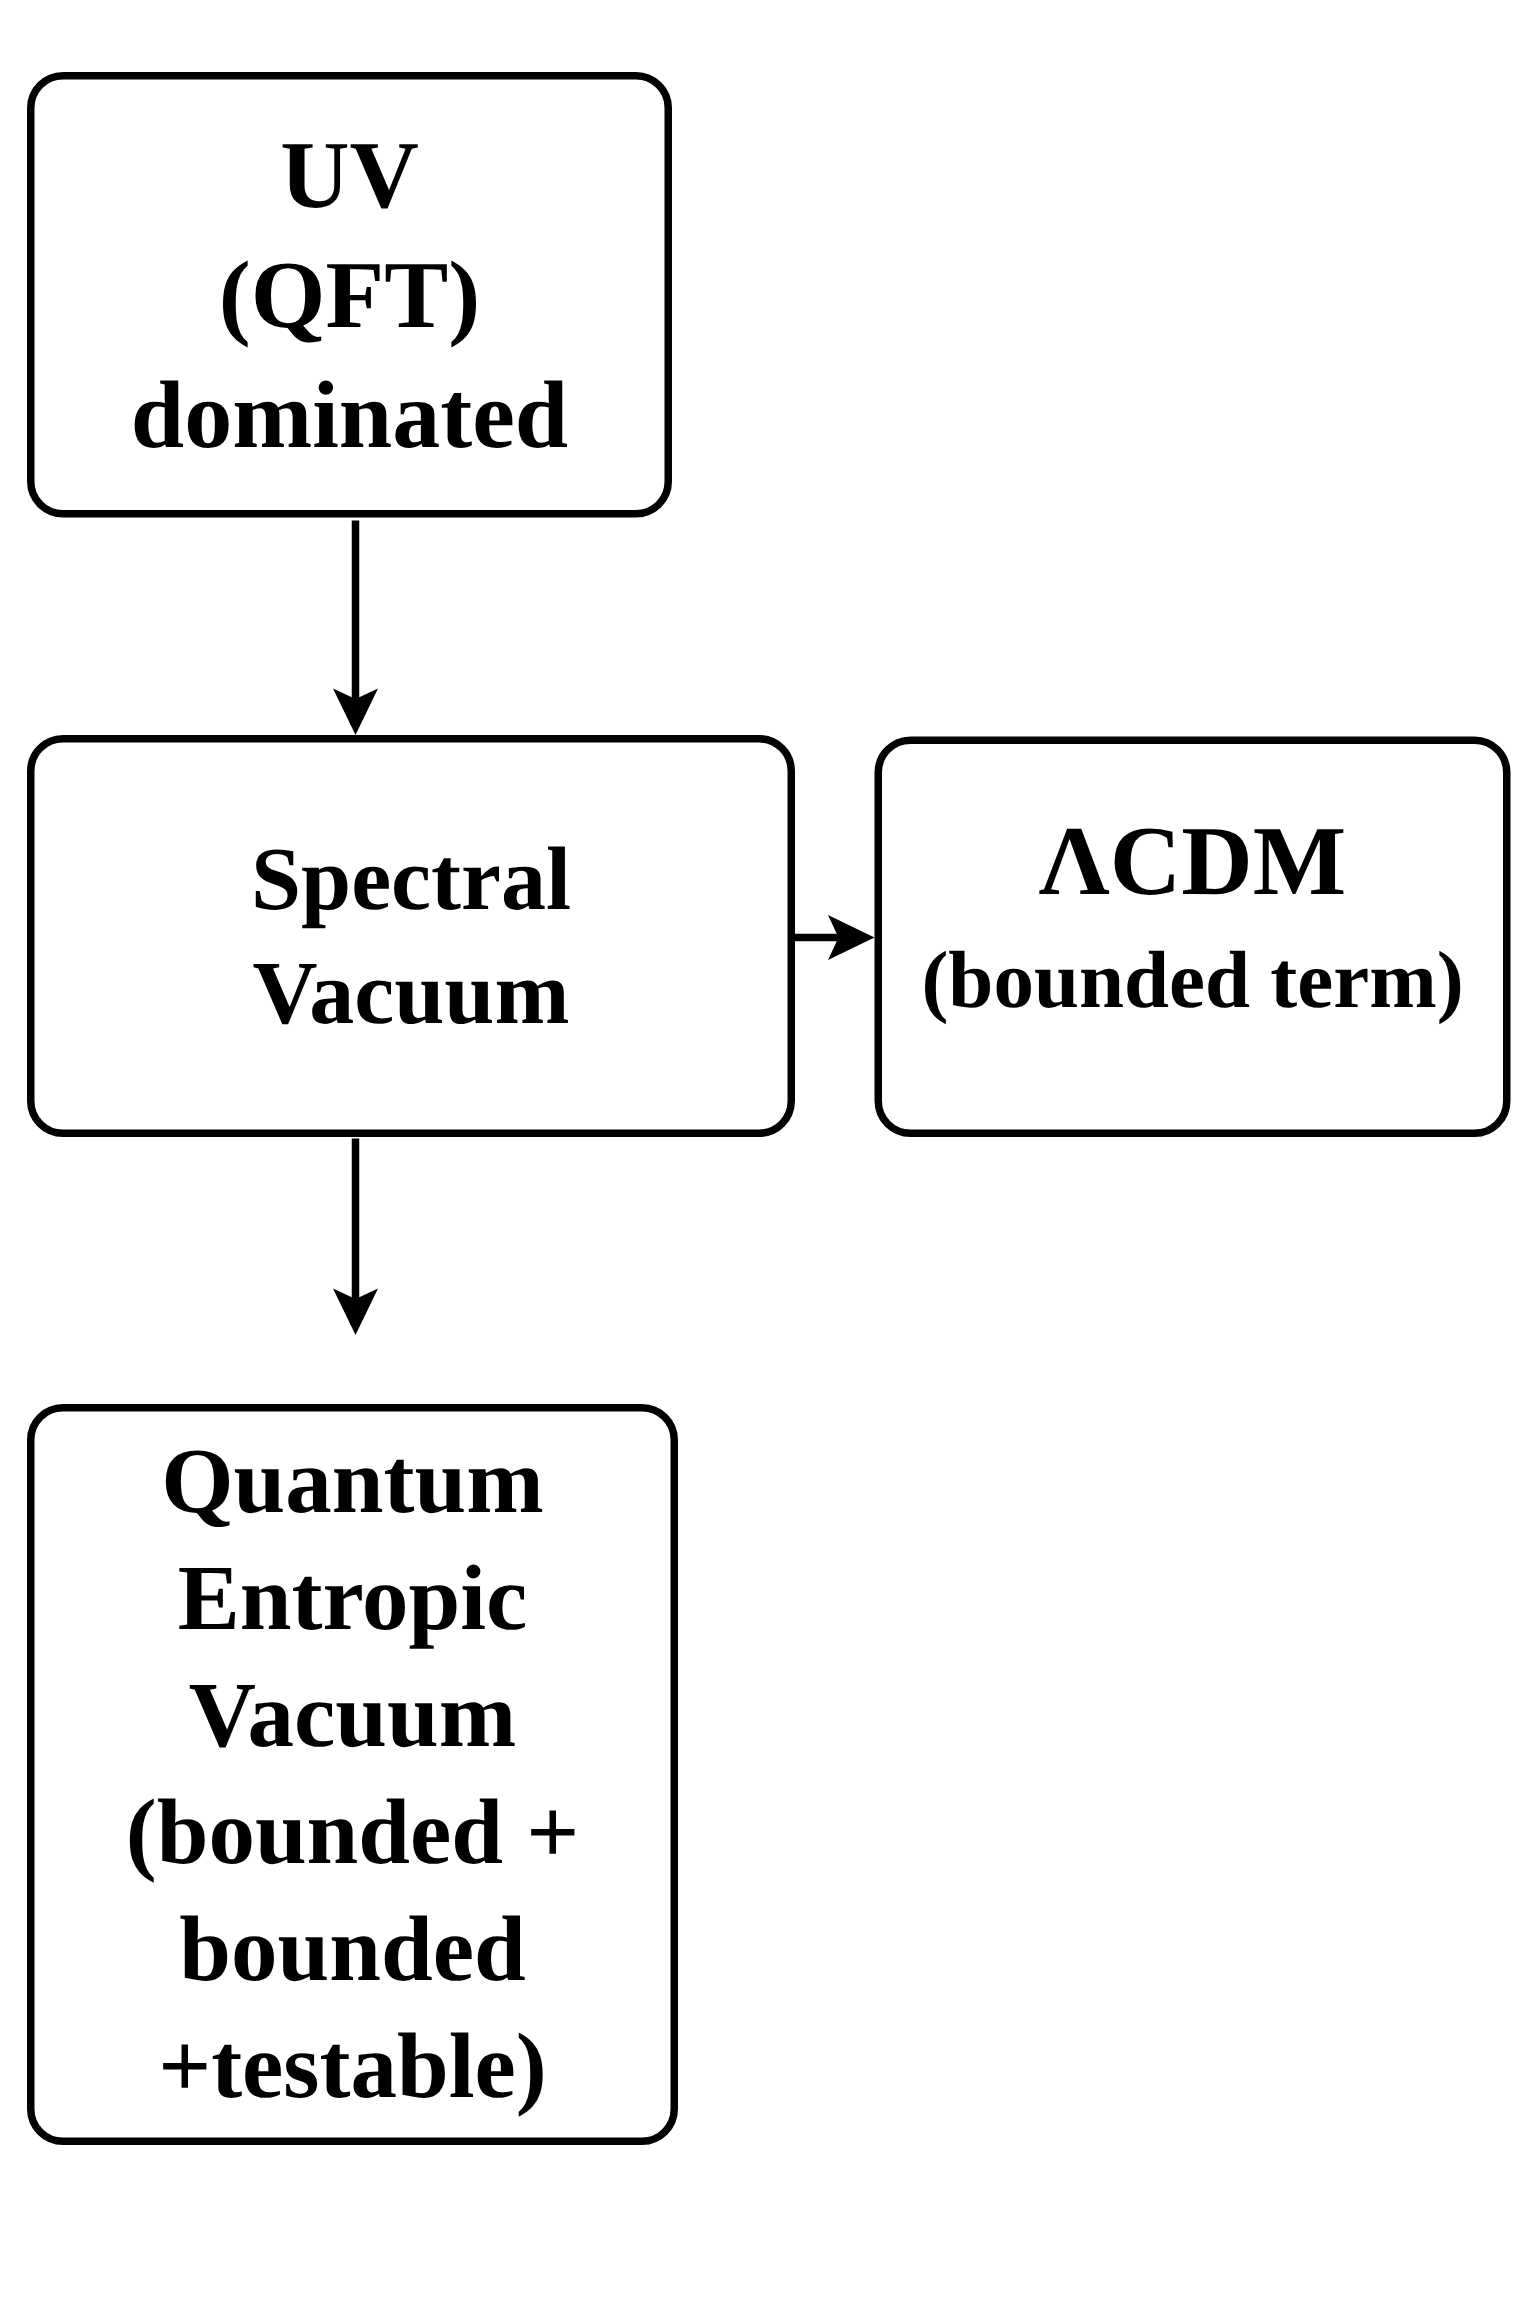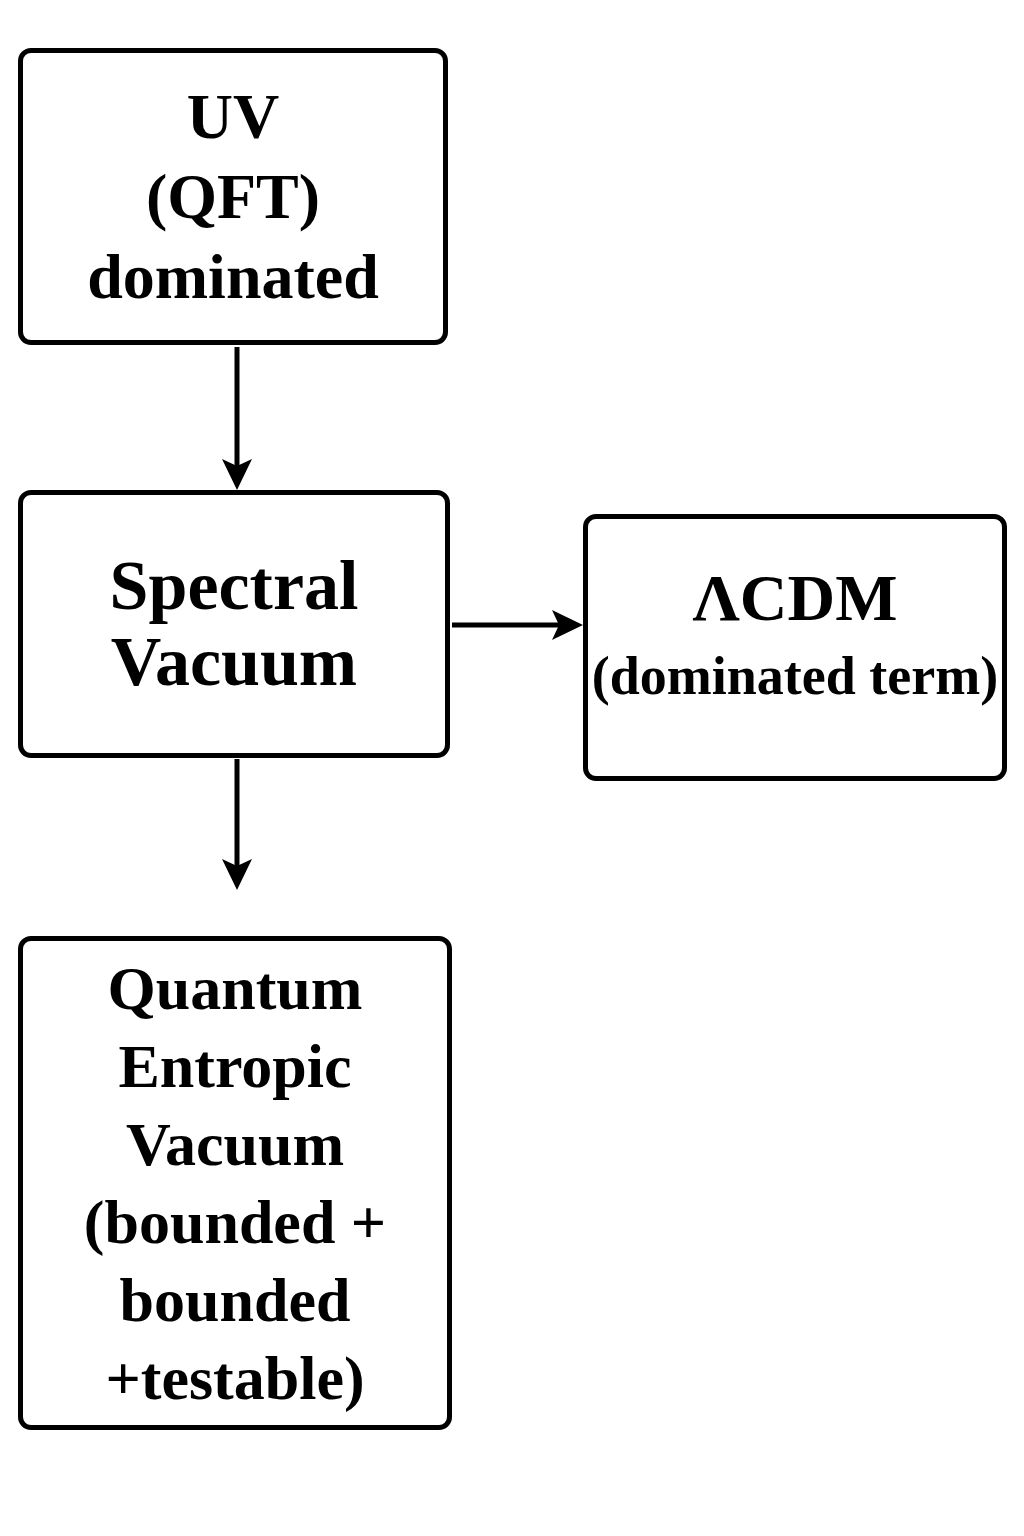--- a/index.html
+++ b/index.html
@@ -30,45 +30,44 @@
     fill: none;
   }
   .arrow-head {
     fill: var(--stroke);
     stroke: none;
   }
   .node {
     position: absolute;
     background: var(--bg);
     border: 5px solid var(--stroke);
-    border-radius: 13px;
+    border-radius: 24px;
     display: flex;
     flex-direction: column;
     align-items: center;
     justify-content: center;
     text-align: center;
     color: var(--text);
     font-weight: 700;
   }
   .node .nline {
     display: block;
     white-space: nowrap;
   }
   .node-uv {
     left: 18px; top: 48px; width: 430px; height: 297px;
     font-size: 64px; line-height: 80px;
   }
   .node-spectral {
-    left: 18px; top: 490px; width: 432px; height: 268px;
-    font-size: 70px; line-height: 76px; text-align: center;
+    left: 18px; top: 490px; width: 512px; height: 268px;
+    font-size: 60px; line-height: 76px; text-align: center;
   }
   .node-lcdm {
     left: 583px; top: 491px; width: 424px; height: 267px;
     padding-bottom: 28px;
-    margin-top: 23px;
   }
   .node-lcdm .ntitle {
     font-size: 66px; line-height: 74px;
     white-space: nowrap;
   }
   .node-lcdm .nsubtitle {
     font-size: 54px; line-height: 62px;
     margin-top: 10px;
     white-space: nowrap;
   }
@@ -103,21 +102,21 @@
     <span class="nline">dominated</span>
   </div>
 
   <div class="node node-spectral">
     <span class="nline">Spectral</span>
     <span class="nline">Vacuum</span>
   </div>
 
   <div class="node node-lcdm">
     <span class="ntitle">ΛCDM</span>
-    <span class="nsubtitle">(dominated term)</span>
+    <span class="nsubtitle">(bounded term)</span>
   </div>
 
   <div class="node node-quantum">
     <span class="nline">Quantum</span>
     <span class="nline">Entropic</span>
     <span class="nline">Vacuum</span>
     <span class="nline">(bounded +</span>
     <span class="nline">bounded</span>
     <span class="nline">+testable)</span>
   </div>

